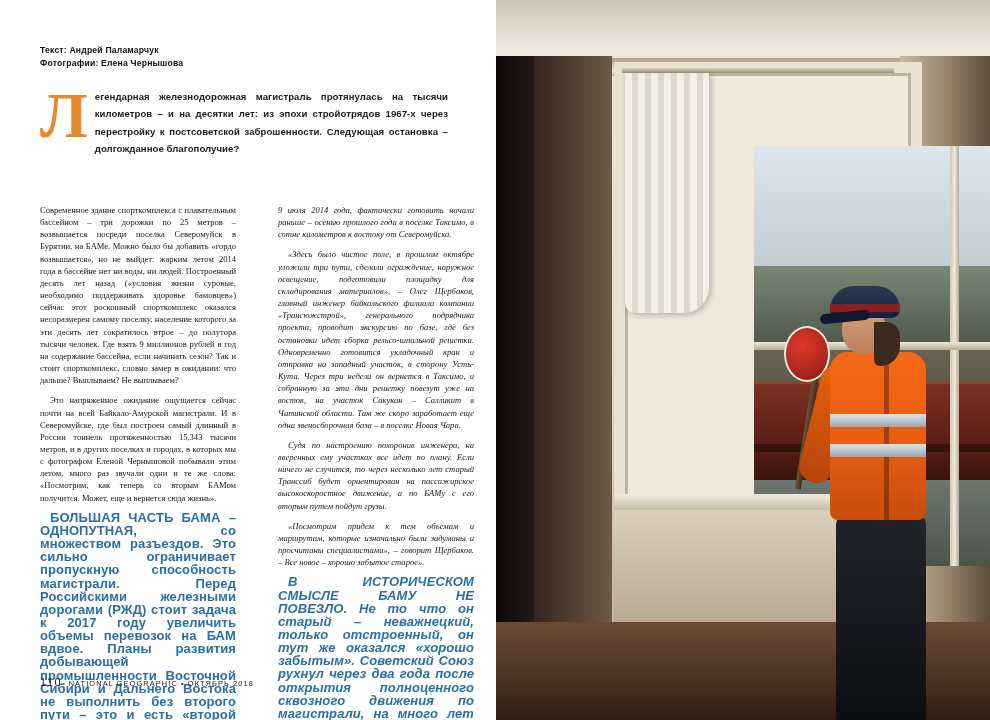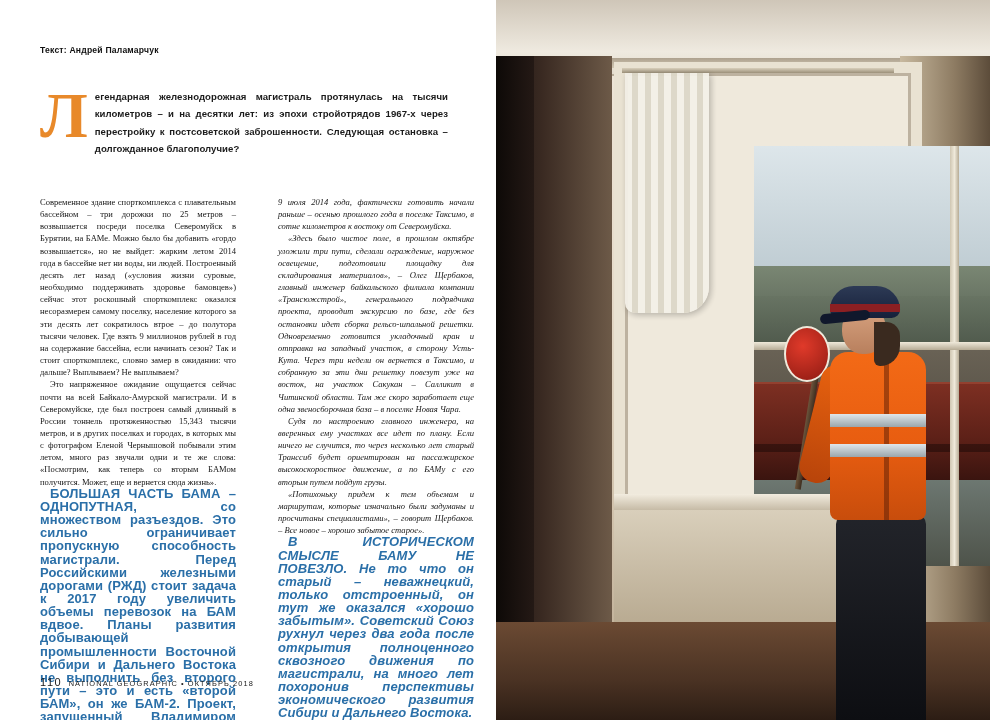--- a/index.html
+++ b/index.html
@@ -44,21 +44,21 @@
   }
   .col{
     position:absolute;top:0;width:196px;
     font-family:"Liberation Serif", serif;
     font-size:8.55px;line-height:12.15px;
     color:#141414;text-align:justify;
     hyphens:auto;
   }
   .col.c1{left:0;}
   .col.c2{left:238px;font-style:italic;}
-  .col p{margin:0 0 0 0;text-indent:10px;}
+  .col p{margin:8px 0 0 0;text-indent:10px;}
   .col p.first{text-indent:0;}
   .lede{
     font-family:"Liberation Sans", sans-serif;
     font-weight:bold;font-size:13px;color:#2a6fa8;
     letter-spacing:0.1px;
   }
 
   .folio{
     position:absolute;left:40px;top:676px;
     font-family:"Liberation Sans", sans-serif;
@@ -168,37 +168,38 @@
 </style>
 </head>
 <body>
 
 <div class="page">
 
   <div class="left-page">
 
     <div class="byline">
       <div>Текст: Андрей Паламарчук</div>
+      <div>Фотографии: Елена Чернышова</div>
     </div>
 
     <div class="intro">
       <span class="dropcap">Л</span><span>егендарная железнодорожная магистраль протянулась на тысячи километров – и на десятки лет: из эпохи стройотрядов 1967-х через перестройку к постсоветской заброшенности. Следующая остановка – долгожданное благополучие?</span>
     </div>
 
     <div class="cols">
       <div class="col c1">
         <p class="first">Современное здание спорткомплекса с плавательным бассейном – три дорожки по 25 метров – возвышается посреди поселка Северомуйск в Бурятии, на БАМе. Можно было бы добавить «гордо возвышается», но не выйдет: жарким летом 2014 года в бассейне нет ни воды, ни людей. Построенный десять лет назад («условия жизни суровые, необходимо поддерживать здоровье бамовцев») сейчас этот роскошный спорткомплекс оказался несоразмерен самому поселку, население которого за эти десять лет сократилось втрое – до полутора тысячи человек. Где взять 9 миллионов рублей в год на содержание бассейна, если начинать сезон? Так и стоит спорткомплекс, словно замер в ожидании: что дальше? Выплываем? Не выплываем?</p>
         <p>Это напряженное ожидание ощущается сейчас почти на всей Байкало-Амурской магистрали. И в Северомуйске, где был построен самый длинный в России тоннель протяженностью 15,343 тысячи метров, и в других поселках и городах, в которых мы с фотографом Еленой Чернышовой побывали этим летом, много раз звучали одни и те же слова: «Посмотрим, как теперь со вторым БАМом получится. Может, еще и вернется сюда жизнь».</p>
         <p><span class="lede">БОЛЬШАЯ ЧАСТЬ БАМА – ОДНОПУТНАЯ, со множеством разъездов. Это сильно ограничивает пропускную способность магистрали. Перед Российскими железными дорогами (РЖД) стоит задача к 2017 году увеличить объемы перевозок на БАМ вдвое. Планы развития добывающей промышленности Восточной Сибири и Дальнего Востока не выполнить без второго пути – это и есть «второй БАМ», он же БАМ-2. Проект, запущенный Владимиром Путиным</span></p>
       </div>
       <div class="col c2">
         <p class="first">9 июля 2014 года, фактически готовить начали раньше – осенью прошлого года в поселке Таксимо, в сотне километров к востоку от Северомуйска.</p>
         <p>«Здесь было чистое поле, в прошлом октябре уложили три пути, сделали ограждение, наружное освещение, подготовили площадку для складирования материалов», – Олег Щербаков, главный инженер байкальского филиала компании «Трансюжстрой», генерального подрядчика проекта, проводит экскурсию по базе, где без остановки идет сборка рельсо-шпальной решетки. Одновременно готовится укладочный кран и отправка на западный участок, в сторону Усть-Кута. Через три недели он вернется в Таксимо, и собранную за эти дни решетку повезут уже на восток, на участок Сакукан – Салликит в Читинской области. Там же скоро заработает еще одна звеносборочная база – в поселке Новая Чара.</p>
-        <p>Судя по настроению главного инженера, на вверенных ему участках все идет по плану. Если ничего не случится, то через несколько лет старый Транссиб будет ориентирован на пассажирское высокоскоростное движение, а по БАМу с его вторым путем пойдут грузы.</p>
-        <p>«Потихоньку придем к тем объемам и маршрутам, которые изначально были задуманы и просчитаны специалистами», – говорит Щербаков. – Все новое – хорошо забытое старое».</p>
+        <p>Судя по настроению похоронив инженера, на вверенных ему участках все идет по плану. Если ничего не случится, то через несколько лет старый Транссиб будет ориентирован на пассажирское высокоскоростное движение, а по БАМу с его вторым путем пойдут грузы.</p>
+        <p>«Посмотрим придем к тем объемам и маршрутам, которые изначально были задуманы и просчитаны специалистами», – говорит Щербаков. – Все новое – хорошо забытое старое».</p>
         <p><span class="lede">В ИСТОРИЧЕСКОМ СМЫСЛЕ БАМУ НЕ ПОВЕЗЛО. Не то что он старый – неважнецкий, только отстроенный, он тут же оказался «хорошо забытым». Советский Союз рухнул через два года после открытия полноценного сквозного движения по магистрали, на много лет похоронив перспективы экономического развития Сибири и Дальнего Востока.</span></p>
       </div>
     </div>
 
     <div class="folio">
       <span class="num">110</span>
       &nbsp;<span>NATIONAL GEOGRAPHIC • ОКТЯБРЬ 2018</span>
     </div>
   </div>
 

